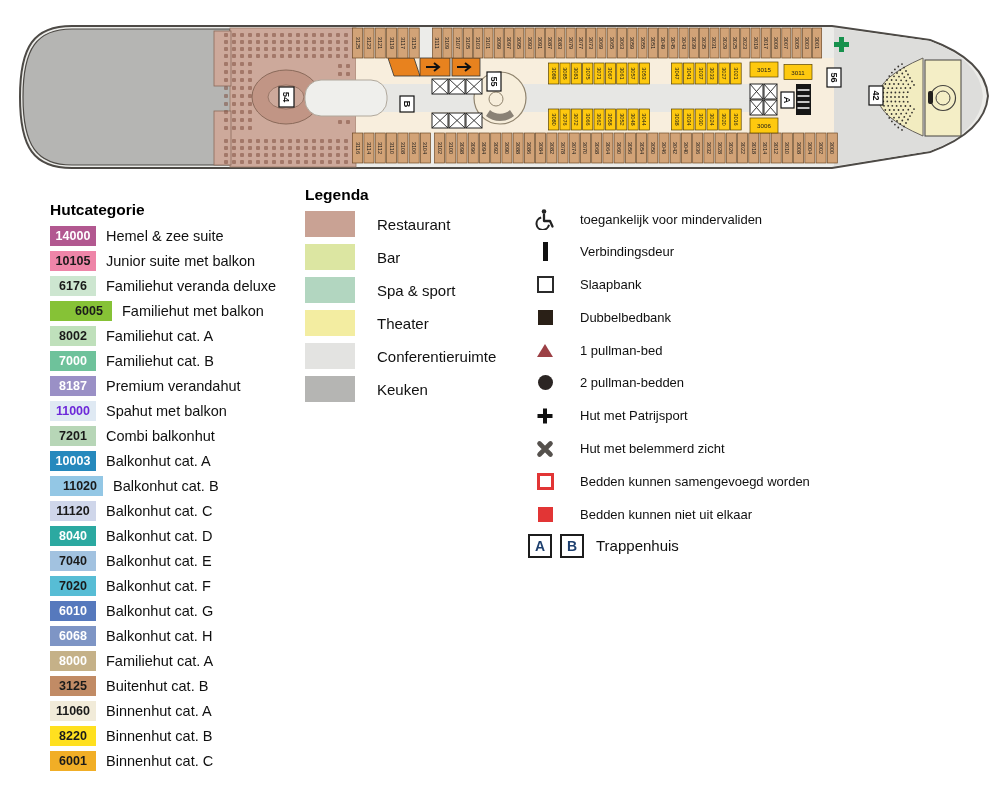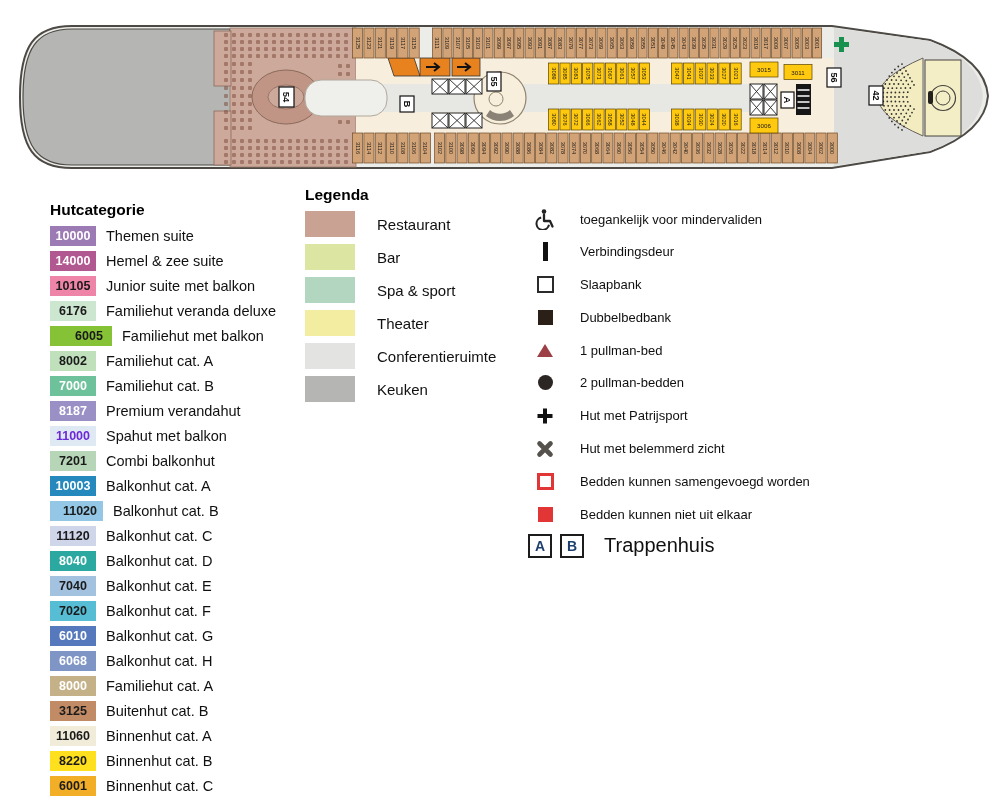--- a/index.html
+++ b/index.html
@@ -26,21 +26,21 @@
   .sym-door{width:5px;height:19px;background:#111;}
   .sym-osq{width:13px;height:13px;border:2.5px solid #2b2b2b;background:#fff;}
   .sym-fsq{width:15px;height:15px;background:#2a2017;}
   .sym-circ{width:15px;height:15px;border-radius:50%;background:#2b2523;}
   .sym-rosq{width:11px;height:11px;border:3px solid #e23535;background:#fff;}
   .sym-rfsq{width:15px;height:15px;background:#e23535;}
   .stair-row{display:flex;align-items:center;margin-top:4px;}
   .stair-box{width:20px;height:20px;border:2px solid #1c1c1c;display:flex;align-items:center;
              justify-content:center;font-weight:bold;font-size:14px;color:#1d3f6e;
              margin-right:8px;background:#fff;}
-  .stair-label{margin-left:12px;font-size:20px;}
+  .stair-label{margin-left:4px;font-size:15px;}
 </style>
 </head>
 <body>
 
 <div class="page">
 
   <svg id="ship-svg" width="1000" height="185" viewBox="0 0 1000 185">
 
     <path d="M 72 26 H 832 L 930 40 Q 985 60 988 96 Q 985 132 930 152 L 832 168 H 72
              C 34 168 20 148 20 97 C 20 46 34 26 72 26 Z" fill="#ecece9" stroke="#4d4a46" stroke-width="2"></path>
@@ -660,24 +660,20 @@
     <g>
       <rect x="869" y="86" width="14" height="19" fill="#fff" stroke="#111" stroke-width="1.2"></rect>
       <text x="876" y="95.5" transform="rotate(90 876 95.5)" text-anchor="middle" dominant-baseline="central" font-size="9" font-weight="bold" fill="#111">42</text>
     </g>
   </svg>
 
   <section id="hut-section">
     <h3 class="col-title">Hutcategorie</h3>
     <div id="hut-list">
         <div class="hut-row">
-          <span class="hut-badge" style="background: rgb(156, 123, 181); color: rgb(255, 255, 255);">10000</span>
-          <span class="hut-label">Themen suite</span>
-        </div>
-        <div class="hut-row">
           <span class="hut-badge" style="background: rgb(178, 88, 144); color: rgb(255, 255, 255);">14000</span>
           <span class="hut-label">Hemel &amp; zee suite</span>
         </div>
         <div class="hut-row">
           <span class="hut-badge" style="background: rgb(238, 133, 168); color: rgb(26, 26, 26);">10105</span>
           <span class="hut-label">Junior suite met balkon</span>
         </div>
         <div class="hut-row">
           <span class="hut-badge" style="background: rgb(205, 230, 208); color: rgb(26, 26, 26);">6176</span>
           <span class="hut-label">Familiehut veranda deluxe</span>

